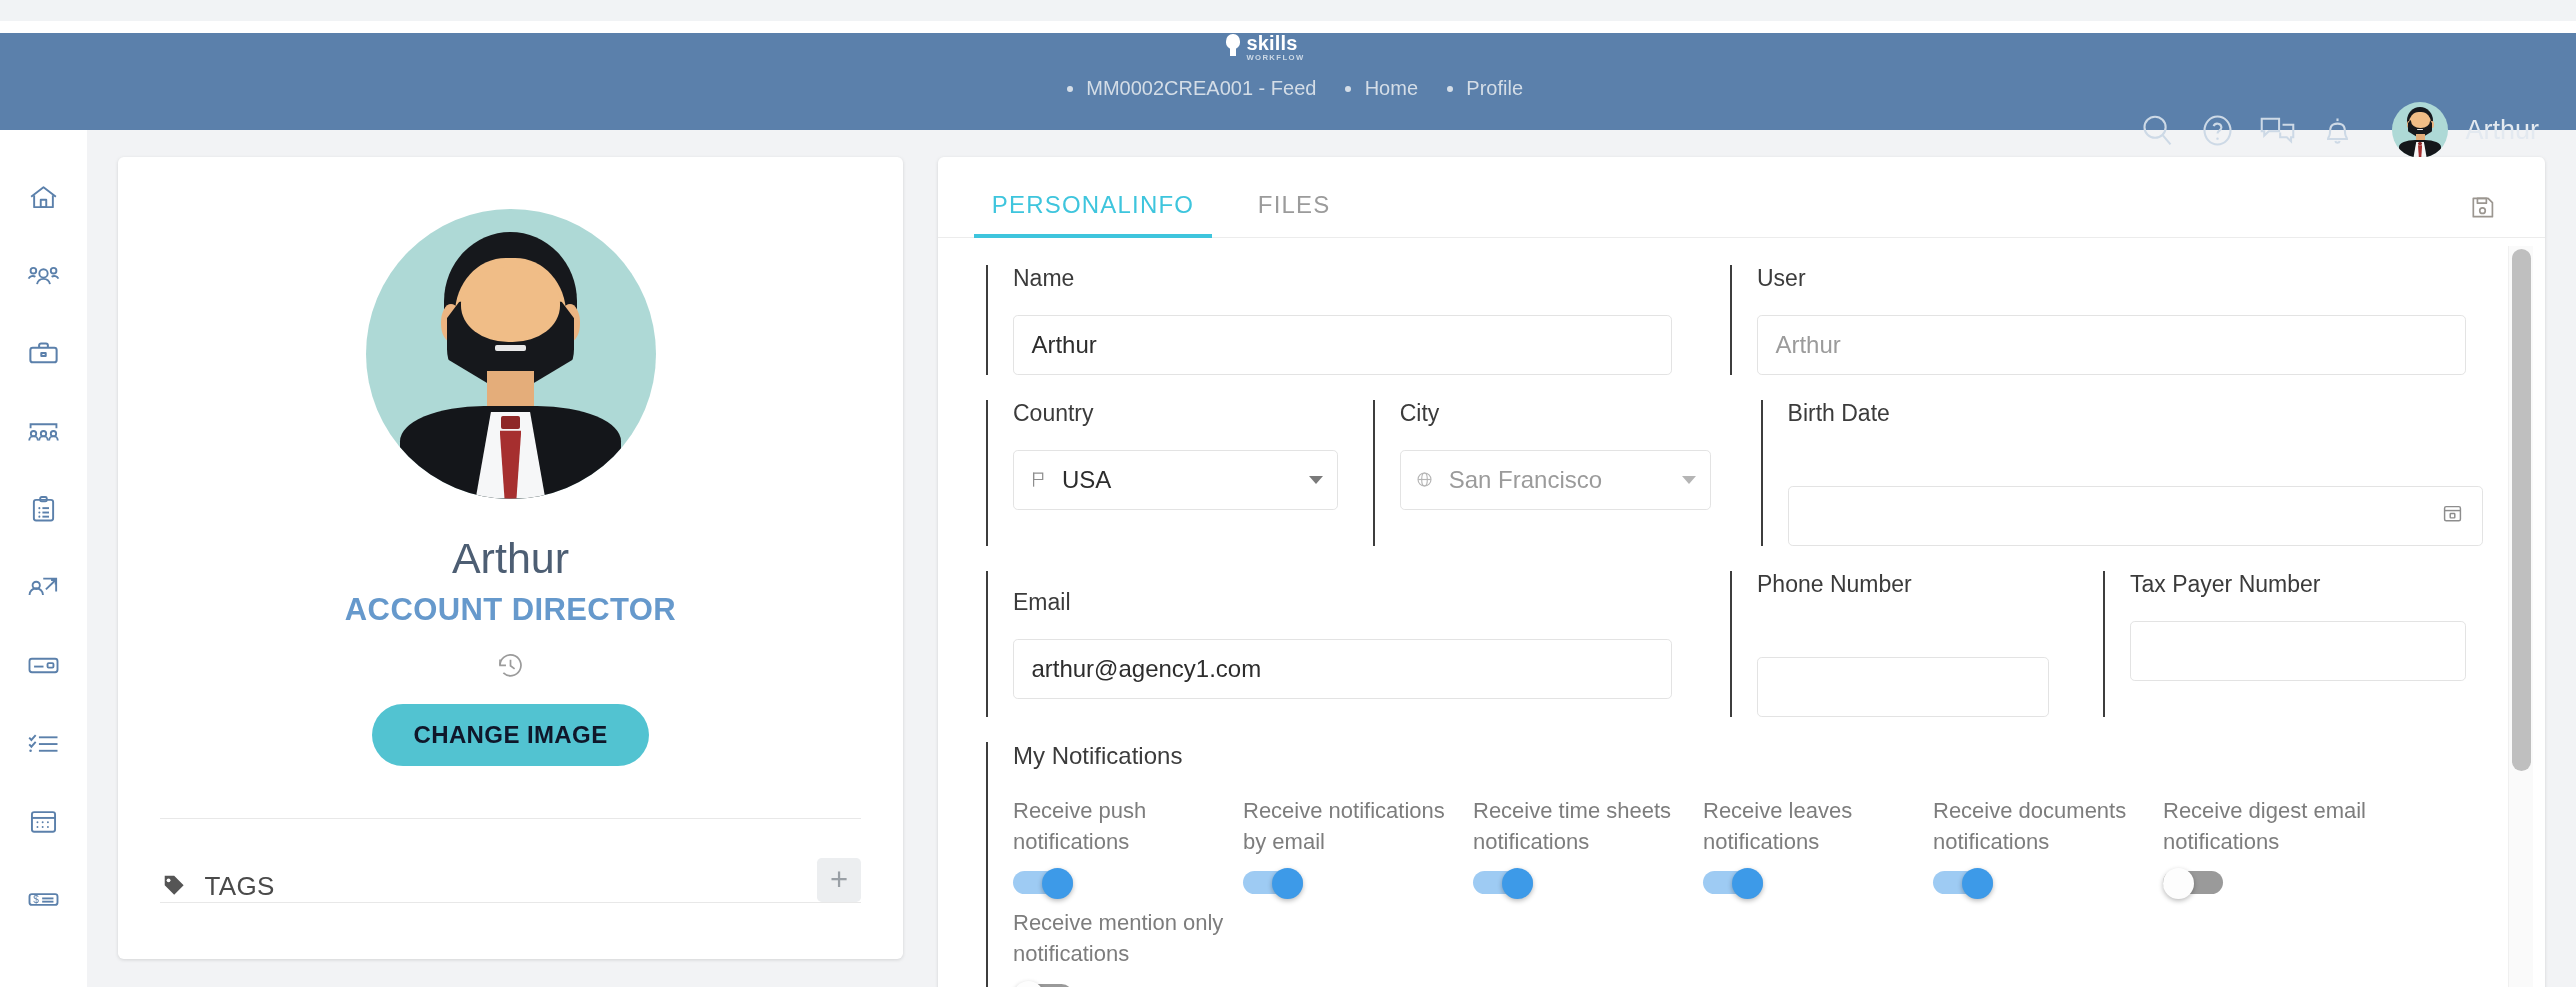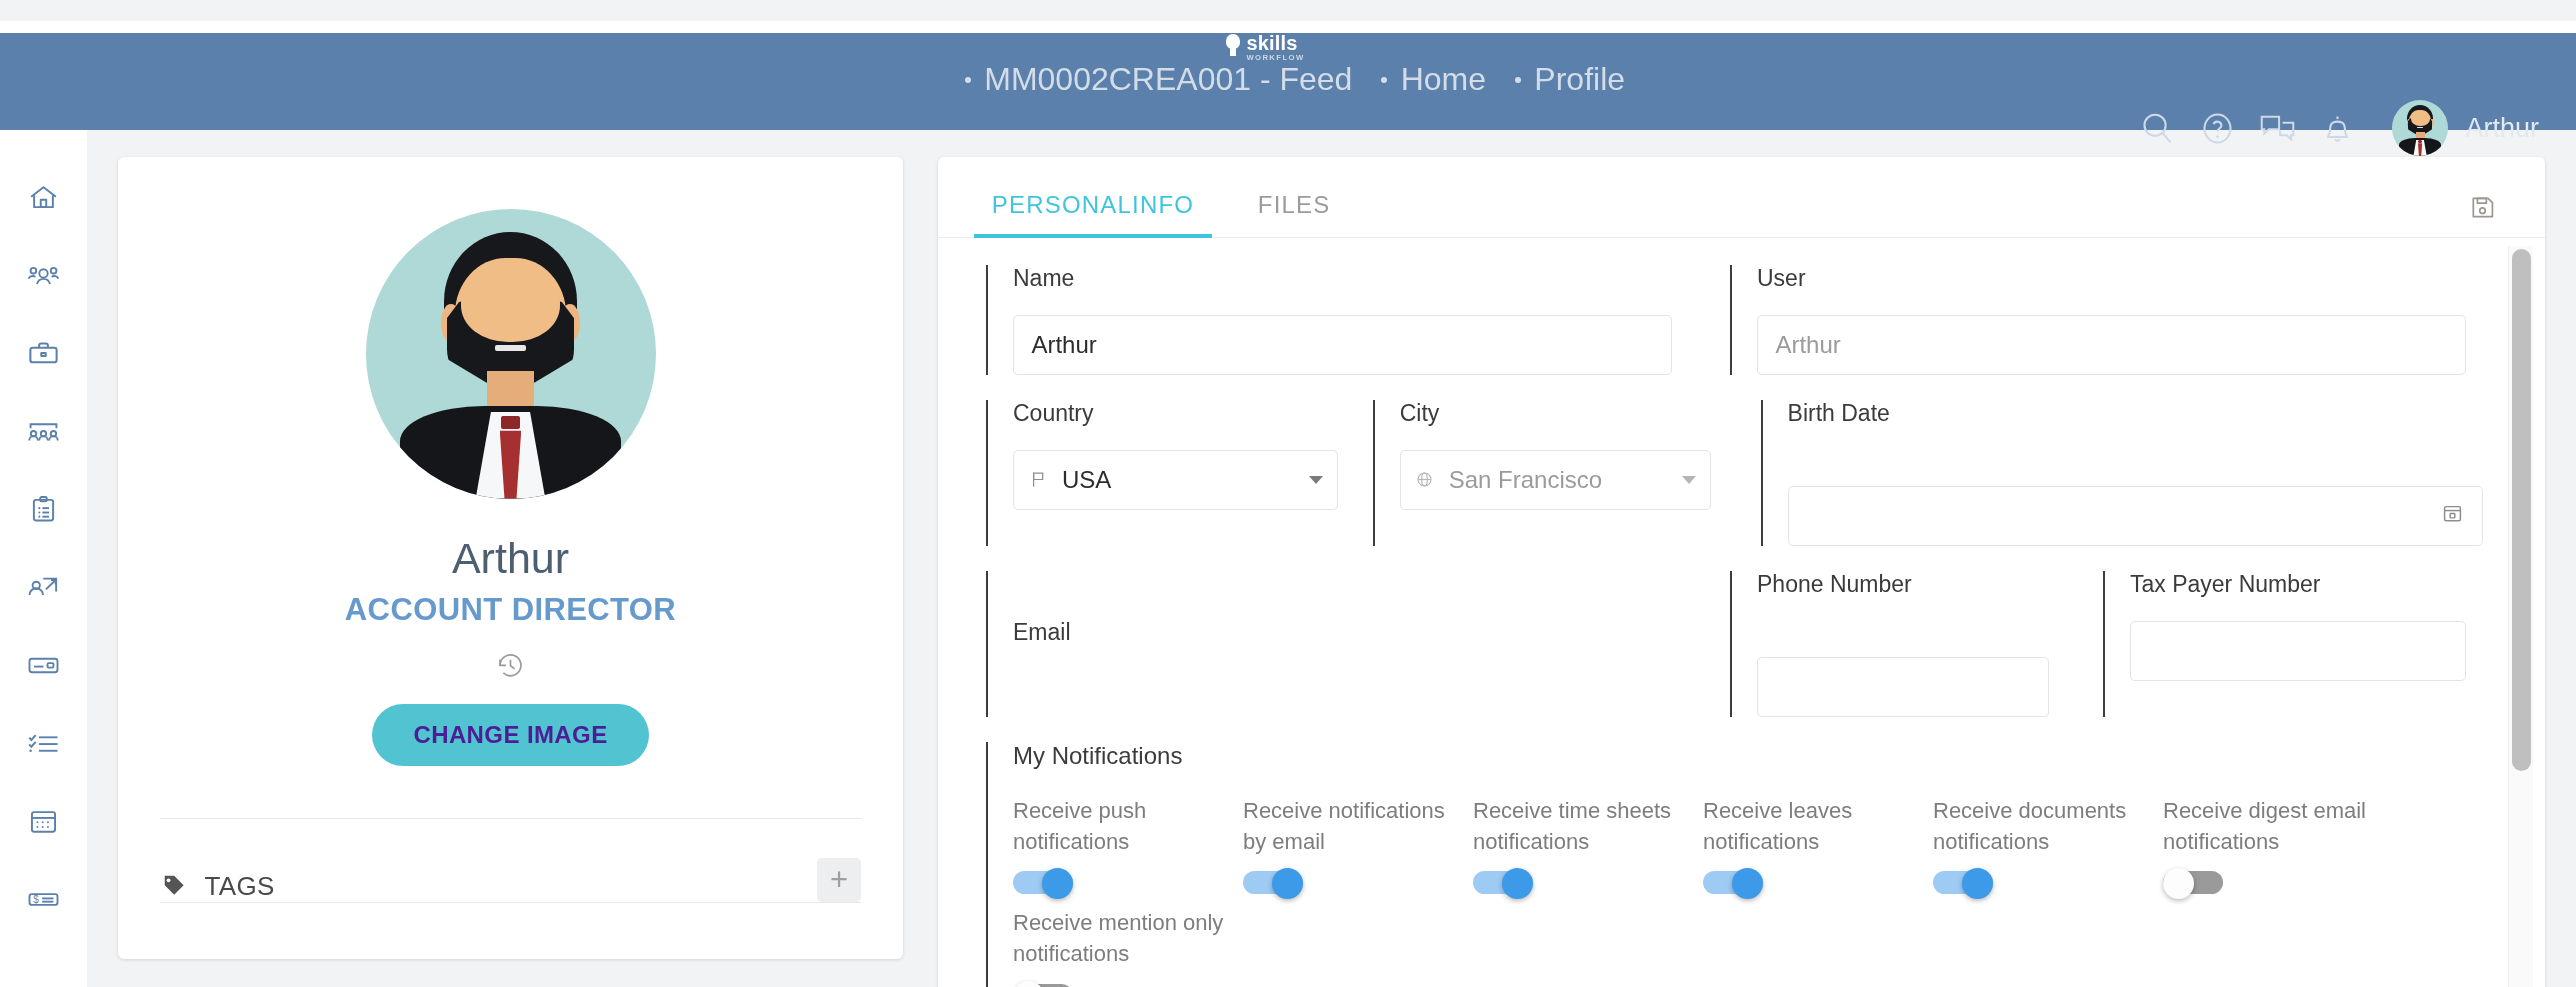--- a/index.html
+++ b/index.html
@@ -47,22 +47,22 @@
     color: #cdd9e6; font-size: 7.7px; font-weight: 700;
     letter-spacing: 1.4px; display: block; margin-top: 1px;
   }
 
   .breadcrumb {
     display: flex; align-items: center;
     margin-left: 43px;
   }
   .crumb {
     display: flex; align-items: center;
-    color: #d4dde7; font-size: 32px;
-    margin-right: 29px; white-space: nowrap;
+    color: #d4dde7; font-size: 20px;
+    margin-right: 29px; white-space: nowrap; margin-top: 16px;
   }
   .crumb .dot {
     width: 5.8px; height: 5.8px; border-radius: 50%;
     background: #d4dde7; margin-right: 13.5px; flex: none;
   }
 
   .header-right {
     margin-left: auto; display: flex; align-items: center;
     margin-right: 37px;
   }
@@ -186,21 +186,21 @@
     margin-top: 35px;
   }
   .profile-role {
     font-size: 31px; color: #6699cc; font-weight: 700;
     letter-spacing: 0.4px; margin-top: 9.7px;
   }
   .history-icon { margin-top: 21px; cursor: pointer; }
   .change-image-btn {
     margin-top: 17.4px;
     background: #52c3d1;
-    color: #4c1d95; border: none;
+    color: #0f172a; border: none;
     font-size: 24px; font-family: inherit; font-weight: 700;
     letter-spacing: 0.4px;
     padding: 0 41px; height: 62px;
     border-radius: 33px; cursor: pointer;
   }
   .tags-divider {
     width: 701px; height: 1px; background: #e8e8e8; margin-top: 52px;
   }
   .tags-row {
     width: 701px; height: 83px;
@@ -641,20 +641,21 @@
                     <rect x="9.8" y="12" width="4.4" height="4.2" rx=".6"></rect>
                   </svg>
                 </span>
               </div>
             </div>
           </div>
 
           <div class="row">
             <div class="field" style="width:686px;margin-right:58px;justify-content:center;">
               <span class="field-label">Email</span>
+              <input class="input" value="arthur@agency1.com" style="">
             </div>
             <div class="field" style="width:319px;margin-right:54px;gap:36px;">
               <span class="field-label">Phone Number</span>
               <input class="input" style="">
             </div>
             <div class="field" style="width:363px;">
               <span class="field-label">Tax Payer Number</span>
               <input class="input" style="">
             </div>
           </div>

